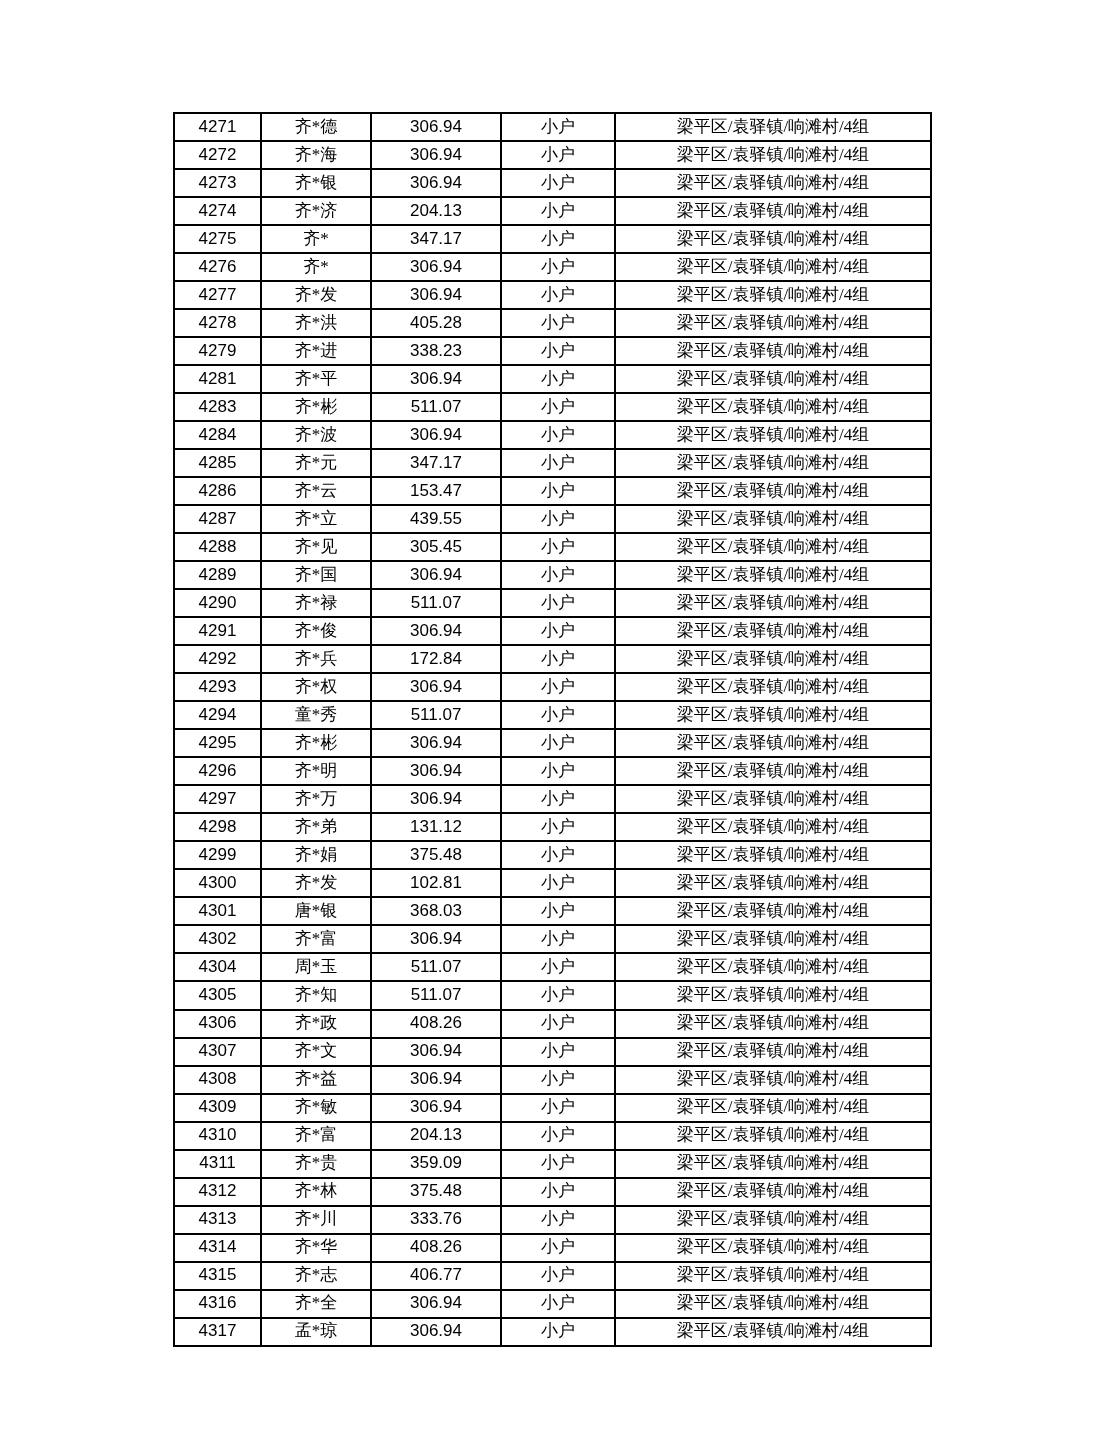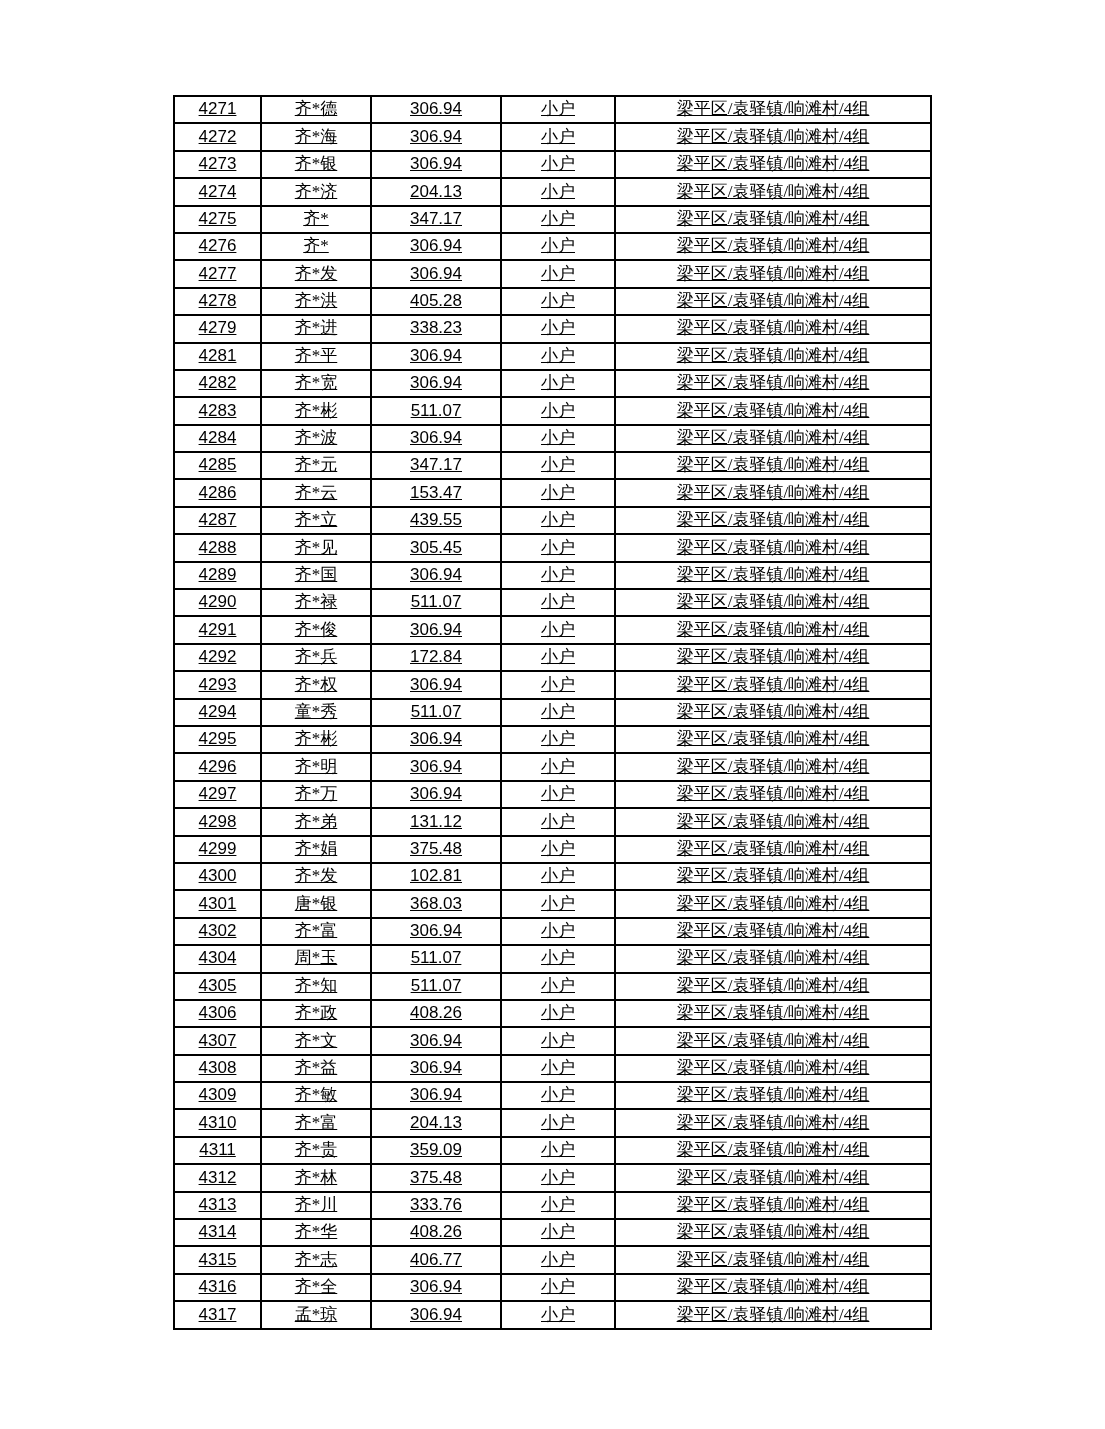--- a/index.html
+++ b/index.html
@@ -15,26 +15,25 @@
     color: #000000;
   }
   .page {
     position: absolute;
     inset: 0;
     background: #ffffff;
   }
   table.data-table {
     position: absolute;
     left: 173px;
-    top: 95px;
+    top: 112px;
     width: 757px;
     height: 1235px;
     border-collapse: collapse;
     table-layout: fixed;
-    text-decoration: underline;
   }
   table.data-table td {
     border: 2px solid #000000;
     text-align: center;
     vertical-align: middle;
     padding: 0;
     font-size: 17px;
     line-height: 1.1;
     color: #000000;
     overflow: hidden;
@@ -124,27 +123,20 @@
           <td class="cjk">梁平区/袁驿镇/响滩村/4组</td>
         </tr>
         <tr>
           <td class="num">4281</td>
           <td class="cjk">齐*平</td>
           <td class="num">306.94</td>
           <td class="cjk">小户</td>
           <td class="cjk">梁平区/袁驿镇/响滩村/4组</td>
         </tr>
         <tr>
-          <td class="num">4282</td>
-          <td class="cjk">齐*宽</td>
-          <td class="num">306.94</td>
-          <td class="cjk">小户</td>
-          <td class="cjk">梁平区/袁驿镇/响滩村/4组</td>
-        </tr>
-        <tr>
           <td class="num">4283</td>
           <td class="cjk">齐*彬</td>
           <td class="num">511.07</td>
           <td class="cjk">小户</td>
           <td class="cjk">梁平区/袁驿镇/响滩村/4组</td>
         </tr>
         <tr>
           <td class="num">4284</td>
           <td class="cjk">齐*波</td>
           <td class="num">306.94</td>

